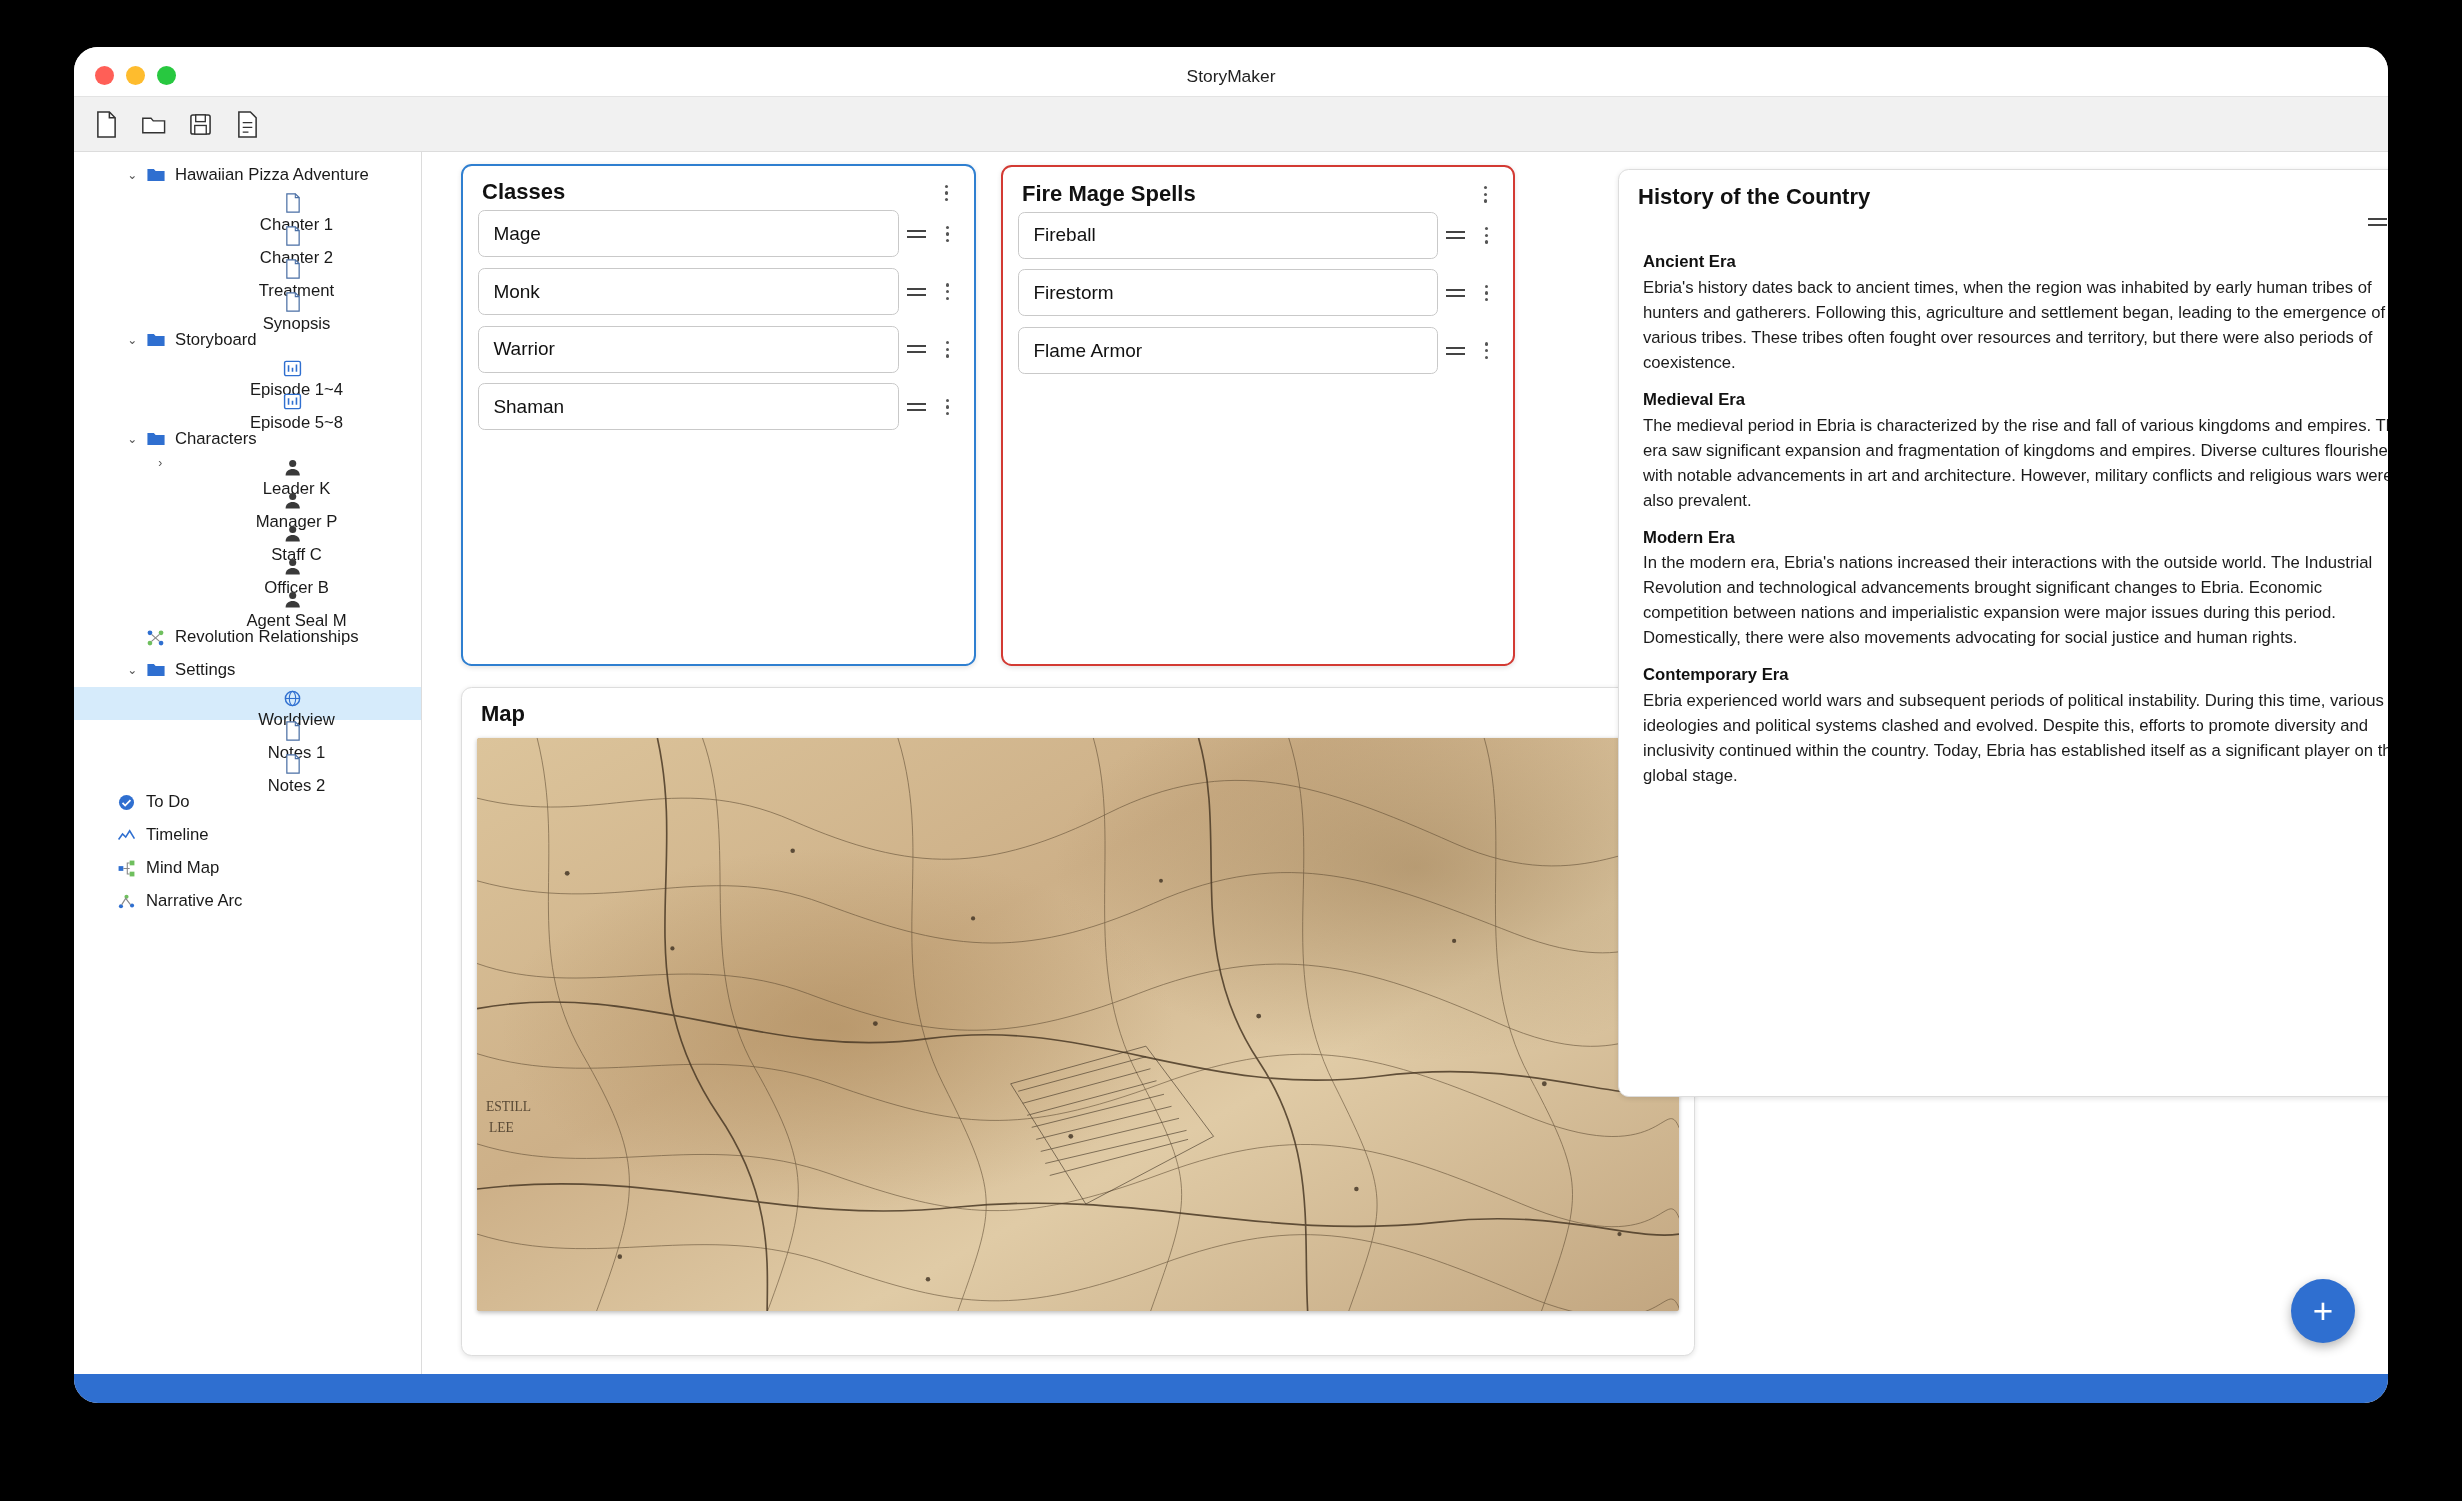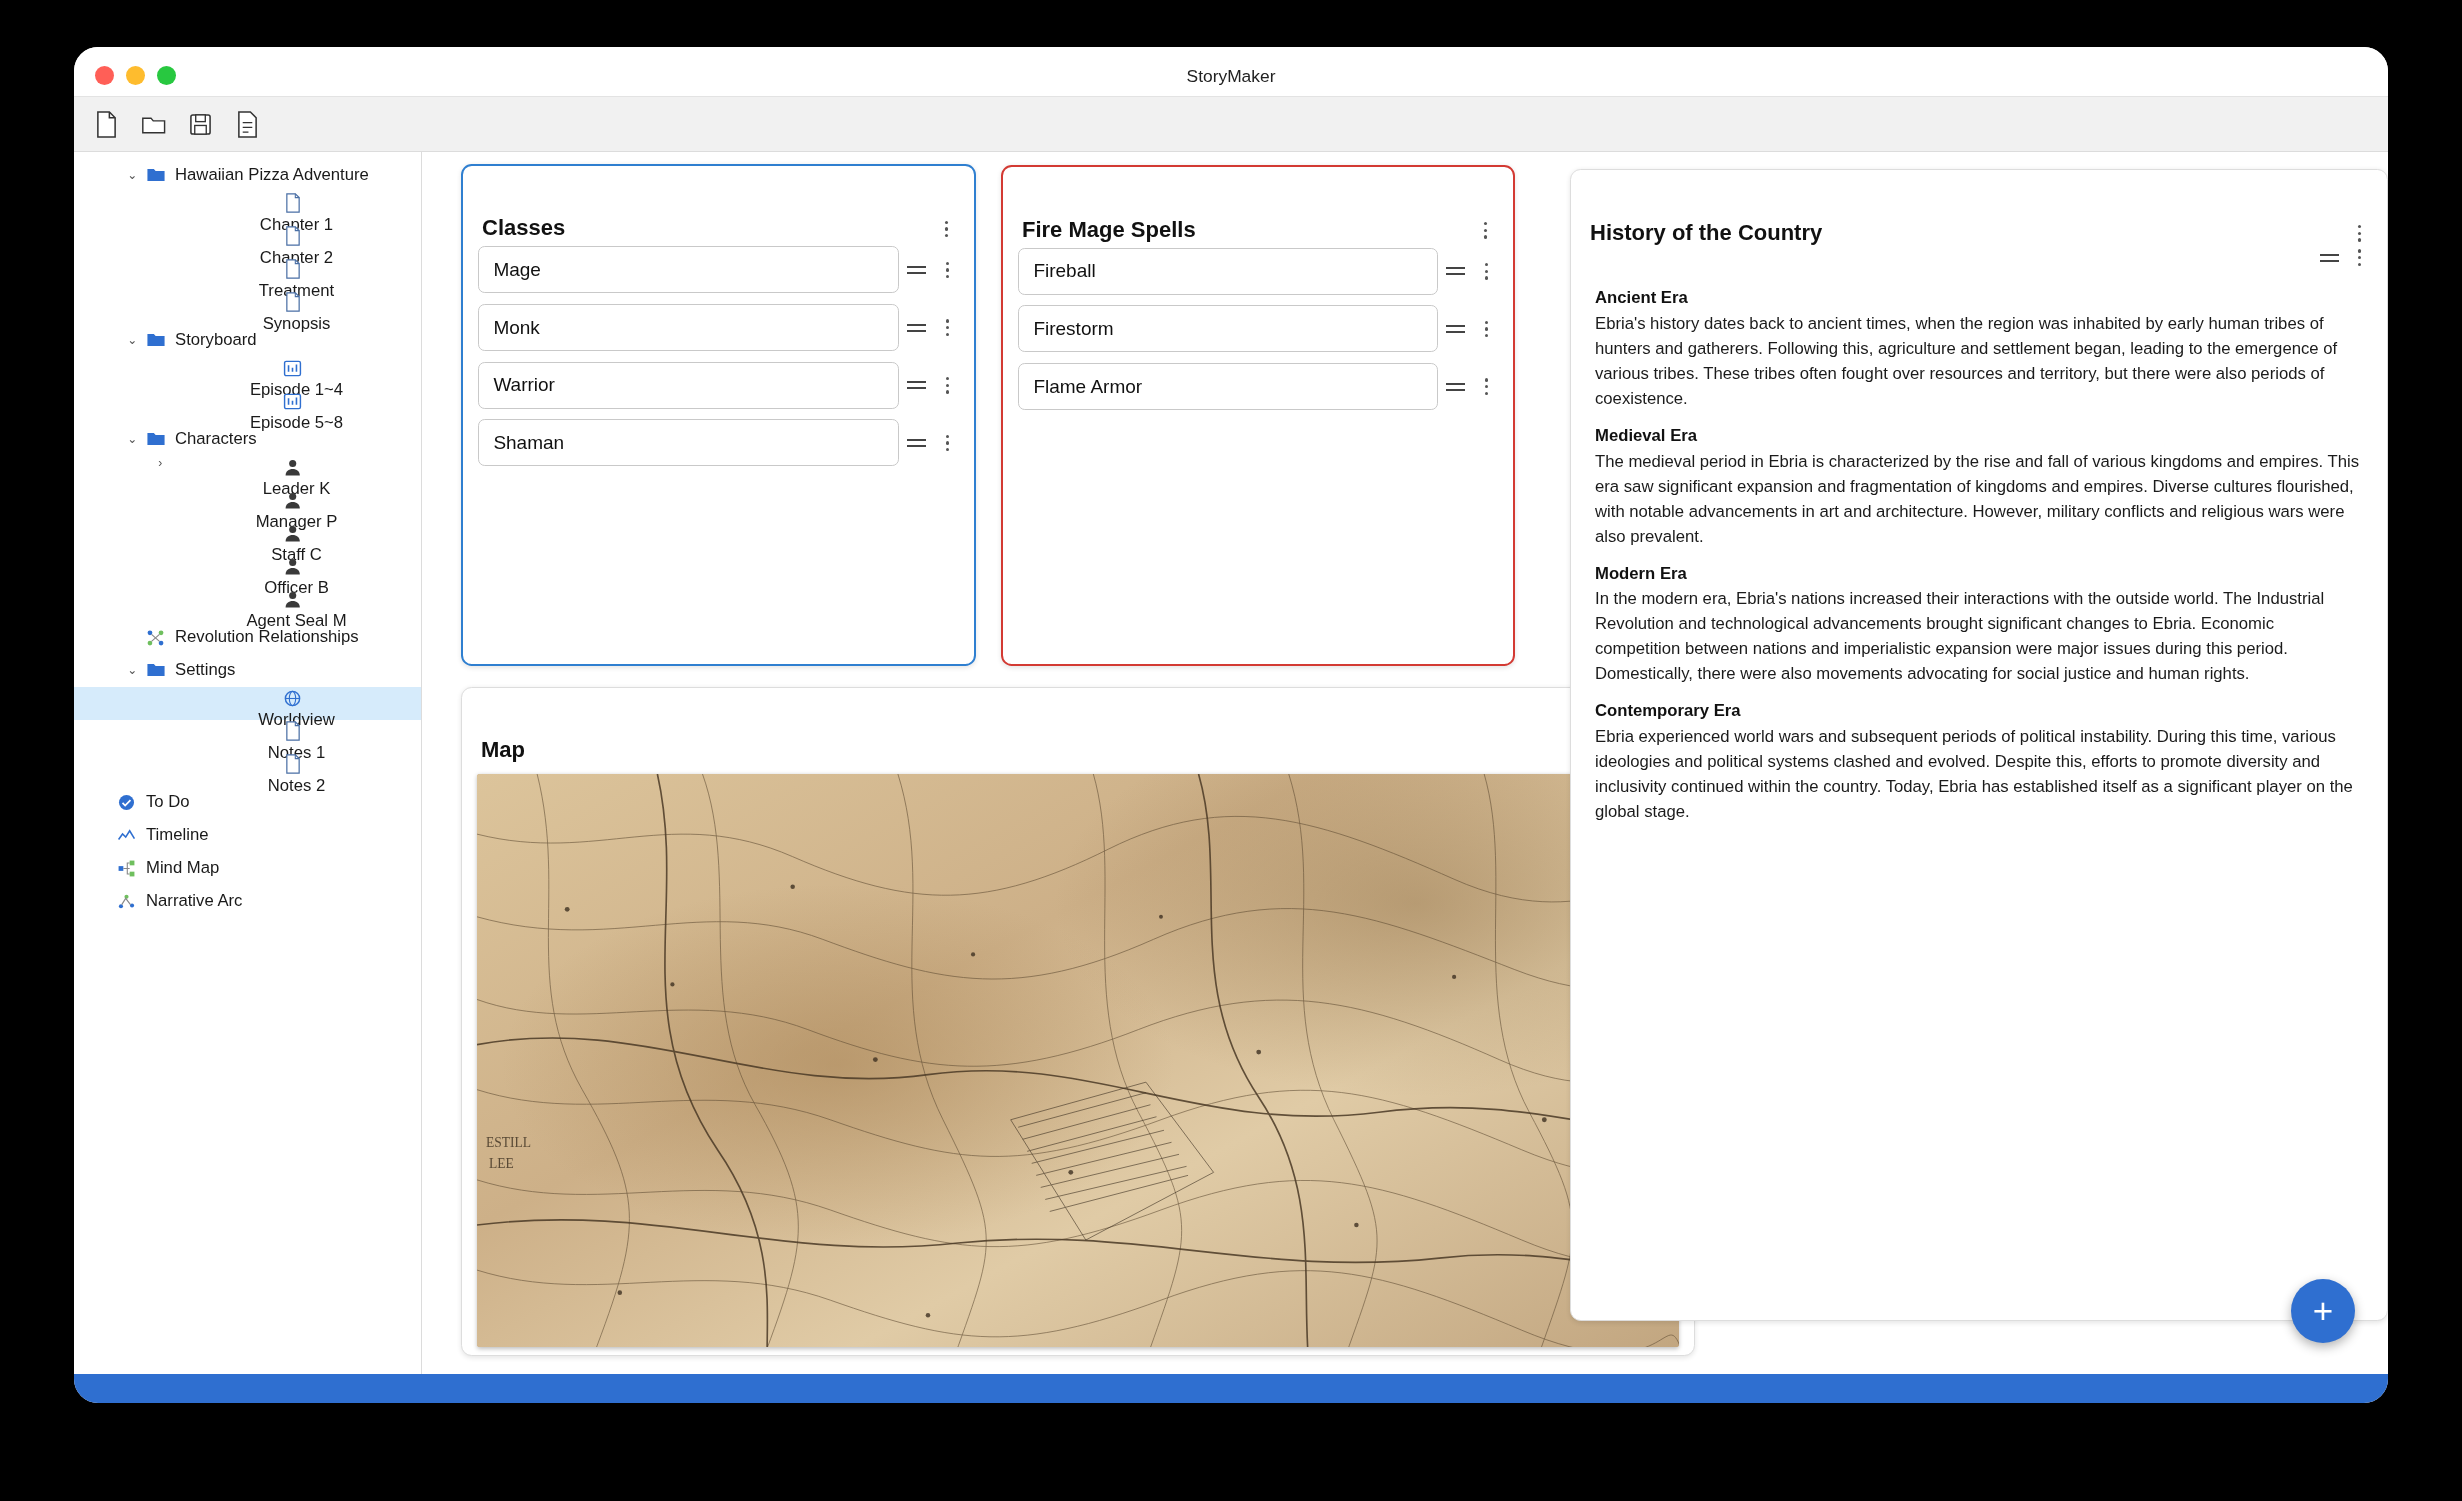--- a/index.html
+++ b/index.html
@@ -119,21 +119,20 @@
     border: 0.7px solid #dddddd;
     box-shadow: 0 1.3px 5.4px rgba(0,0,0,0.10);
   }
   .card.sel-blue { border: 2px solid #2f7fd0; }
   .card.sel-red  { border: 2px solid #d33a33; }
   .card-head {
     display: flex;
     align-items: flex-start;
     justify-content: space-between;
     padding: 13.4px 16px 4px 19px;
-    margin-top: 36px;
   }
   .card-title {
     font-size: 22px;
     font-weight: bold;
     color: #111;
   }
   .kebab {
     width: 23px; height: 27px;
     display: flex; flex-direction: column;
     align-items: center; justify-content: center;
@@ -668,21 +667,21 @@
                 <path d="M360 235 l85 -23 M363 243 l85 -23 M366 251 l86 -23 M369 259 l88 -22 M372 267 l90 -22 M375 275 l92 -22 M378 283 l94 -22 M381 291 l92 -24"></path>
               </g>
               <g fill="#3a2e1f" font-family="Liberation Serif, serif" font-size="9" opacity="0.8">
                 <text x="6" y="248">ESTILL</text>
                 <text x="8" y="262">LEE</text>
               </g>
             </svg>
           </div>
         </div>
 
-        <div class="card" style="left:1148px; top:17.4px; width:818px; height:1152px;">
+        <div class="card" style="left:1196px; top:17.4px; width:818px; height:928px;">
           <div class="card-head">
             <div class="card-title">History of the Country</div>
             <div class="kebab">
                 <i></i>
                 <i></i>
                 <i></i>
               </div>
           </div>
           <div class="doc-head-row">
             <div class="handle">

